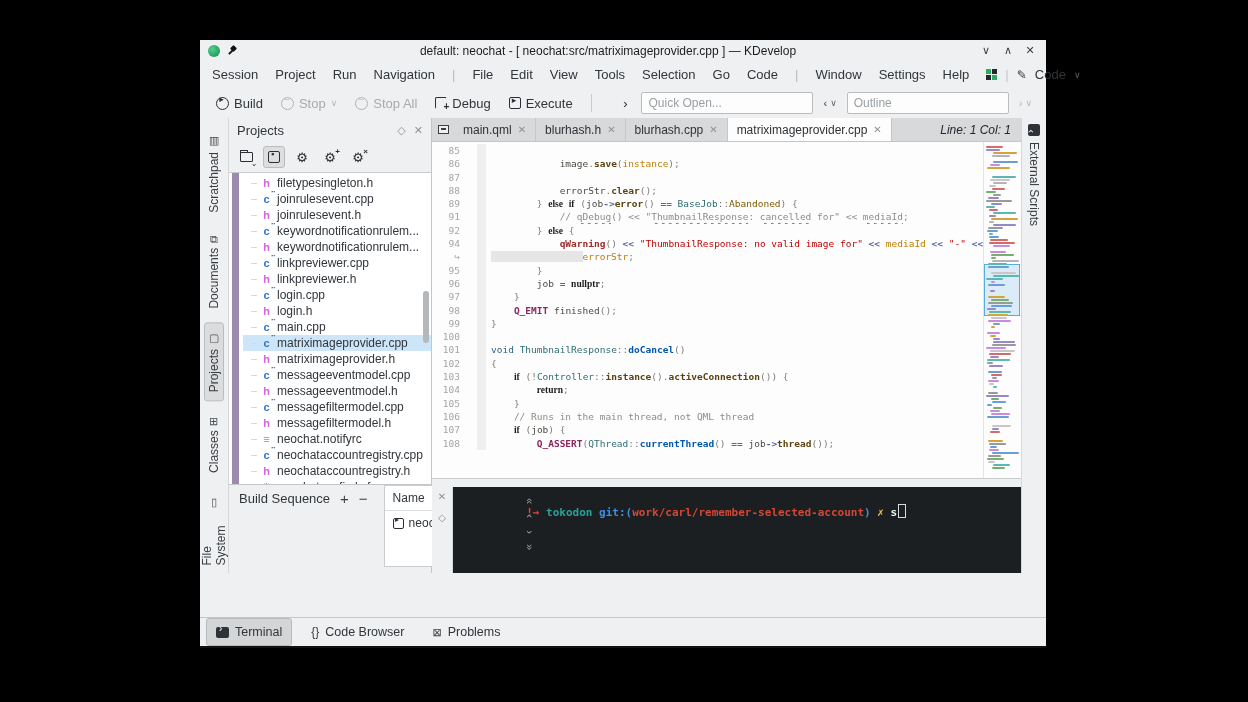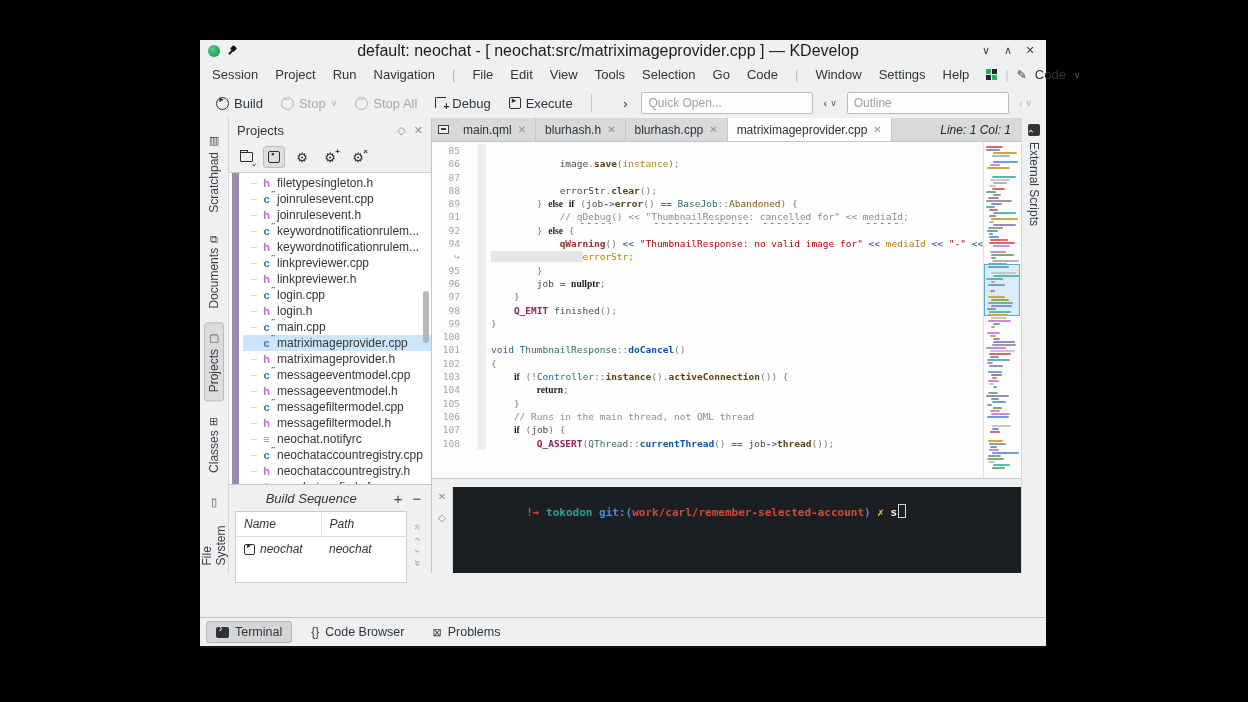--- a/index.html
+++ b/index.html
@@ -6,21 +6,21 @@
   body{width:1248px;height:702px;background:#000;position:relative;overflow:hidden;
        font-family:"Liberation Sans",sans-serif;color:#31363b;}
   #window{position:absolute;left:200px;top:40px;width:846px;height:608px;background:#eff0f1;
           display:flex;flex-direction:column;box-sizing:border-box;border-bottom:2px solid #111;}
   
   .titlebar{height:21px;display:flex;align-items:center;padding:0 8px;background:#eff0f1;flex:none;}
   .app-ico{width:12px;height:12px;border-radius:50%;background:radial-gradient(circle at 35% 35%,#53d08a,#16894e);margin-right:6px;flex:none;}
   .pin-ico{width:12px;height:12px;position:relative;margin-right:6px;flex:none;}
   .pin-ico::before{content:"";position:absolute;left:5px;top:1px;width:5px;height:5px;background:#111;border-radius:1px;transform:rotate(45deg);}
   .pin-ico::after{content:"";position:absolute;left:2px;top:6px;width:6px;height:2px;background:#111;transform:rotate(-45deg);}
-  .win-title{flex:1;text-align:center;font-size:16px;color:#1b1e20;white-space:nowrap;overflow:hidden;}
+  .win-title{flex:1;text-align:center;font-size:12px;color:#1b1e20;white-space:nowrap;overflow:hidden;}
   .win-btn{width:16px;text-align:center;font-size:11px;color:#3a3f44;margin-left:6px;cursor:default;}
   
   .menubar{height:27px;display:flex;align-items:center;padding:0 12px;font-size:13px;flex:none;}
   .menu-item{margin-right:17px;white-space:nowrap;}
   .menu-sep{color:#b7bbbe;margin-right:17px;}
   .menubar-right{margin-left:auto;display:flex;align-items:center;gap:8px;}
   .grid-ico{position:relative;width:11px;height:11px;display:inline-block;}
   .grid-ico i{position:absolute;width:5px;height:5px;}
   .grid-ico i:nth-child(1){left:0;top:0;background:#27ae60;}
   .grid-ico i:nth-child(2){right:0;top:0;background:#23282c;}
@@ -86,21 +86,21 @@
   .tree-row::before{content:"";width:6px;height:1px;background:#d8d8d8;margin-right:3px;flex:none;}
   .tree-row.selected{background:#cde5f8;}
   .fi{width:13px;flex:none;text-align:center;font-weight:bold;font-size:11px;margin-right:4px;}
   .fi.cpp{color:#2f76c4;position:relative;}
   .fi.cpp::after{content:"··";position:absolute;right:-2px;top:-6px;font-size:9px;letter-spacing:-1px;}
   .fi.h{color:#d06bd6;}
   .fi.txt{color:#8d9296;font-weight:normal;}
   .fi.kcfg{color:#b07ab0;font-weight:normal;}
   .tree-scroll{position:absolute;right:2px;top:118px;width:6px;height:52px;border-radius:3px;background:#b4b8ba;}
   
-  .bs-section{flex:1;display:flex;flex-direction:column;border-top:1px solid #c3c7c9;font-style:italic;}
+  .bs-section{flex:1;display:flex;flex-direction:row;border-top:1px solid #c3c7c9;}
   .bs-head{height:26px;display:flex;align-items:center;padding:0 10px;font-size:13px;flex:none;}
   .bs-head .bs-title{flex:1;text-align:center;}
   .bs-pm{font-size:15px;color:#3a3f44;margin-left:10px;}
   .bs-body{flex:1;display:flex;padding:0 2px 6px 6px;min-height:0;}
   .bs-table{flex:1;background:#fff;border:1px solid #c9cdcf;font-size:12px;overflow:hidden;}
   .bs-tr{display:flex;height:24px;align-items:center;}
   .bs-tr.head{border-bottom:1px solid #dcdee0;color:#31363b;}
   .bs-td{flex:1;padding:0 8px;display:flex;align-items:center;gap:5px;}
   .bs-tr.head .bs-td:first-child{border-right:1px solid #dcdee0;height:100%;}
   .mini-exec{width:11px;height:11px;border:1.3px solid #2b2f33;border-radius:2px;box-sizing:border-box;position:relative;flex:none;}
@@ -144,21 +144,21 @@
   .minimap{position:absolute;right:0;top:0;bottom:0;width:37px;background:#fdfdfd;border-left:1px solid #e4e4e4;}
   .mm-bar{position:absolute;height:2px;border-radius:1px;}
   .mm-view{position:absolute;left:0;right:1px;border:1px solid #58abdd;background:rgba(120,185,230,0.25);}
   .splitter{height:8px;flex:none;background:#eff0f1;border-top:1px solid #c9cdcf;}
   
   .term-wrap{flex:1;display:flex;min-height:0;}
   .term-strip{width:20px;flex:none;background:#eff0f1;border-right:1px solid #d5d8da;display:flex;flex-direction:column;align-items:center;padding-top:4px;gap:10px;color:#8d9296;font-size:10px;}
   .term{flex:1;background:#1c1f21;padding:4px 7px;font-family:"DejaVu Sans Mono",monospace;font-size:11px;font-weight:bold;white-space:pre;}
   .cursor-block{display:inline-block;width:6px;height:12px;border:1px solid #d8dbdd;vertical-align:-2px;margin-left:1px;}
   
-  .bottombar{height:28px;flex:none;border-top:1px solid #c3c7c9;display:flex;align-items:center;padding:0 6px;gap:10px;font-size:12.5px;margin-top:44px;}
+  .bottombar{height:28px;flex:none;border-top:1px solid #c3c7c9;display:flex;padding:0 6px;gap:10px;font-size:12.5px;margin-top:44px;}
   .bb-btn{display:flex;align-items:center;gap:6px;padding:3px 9px;border-radius:3px;}
   .bb-btn.active{background:#d3d5d6;border:1px solid #b6babc;}
   .term-ico{width:13px;height:11px;background:#2f3337;border-radius:2px;position:relative;flex:none;}
   .term-ico::after{content:"›";color:#fff;position:absolute;left:3px;top:-3.5px;font-size:10px;}
   .braces-ico{color:#3a3f44;font-size:12px;}
   .problems-ico{color:#3a3f44;font-size:11px;}
 </style>
 </head>
 <body>
 

